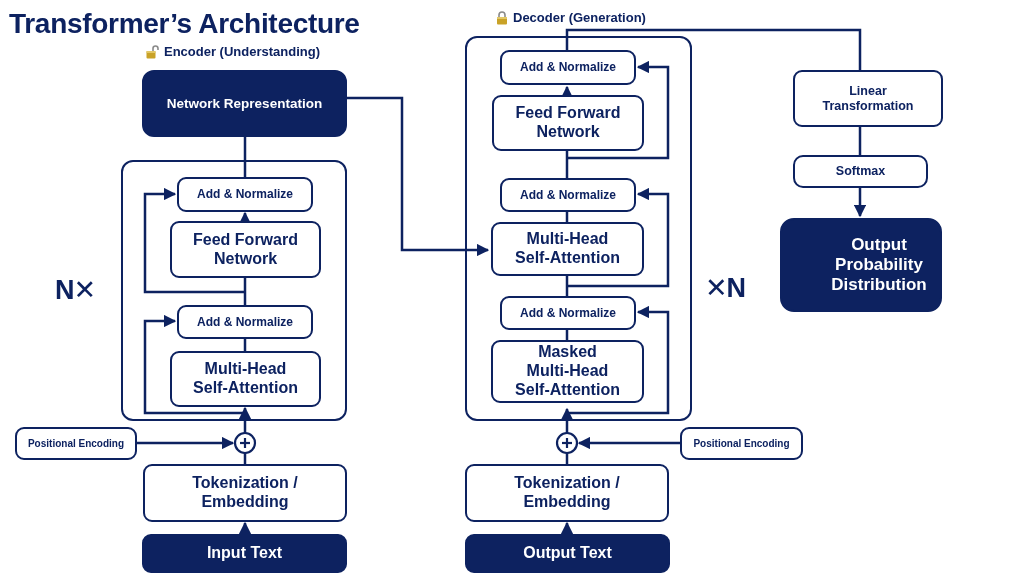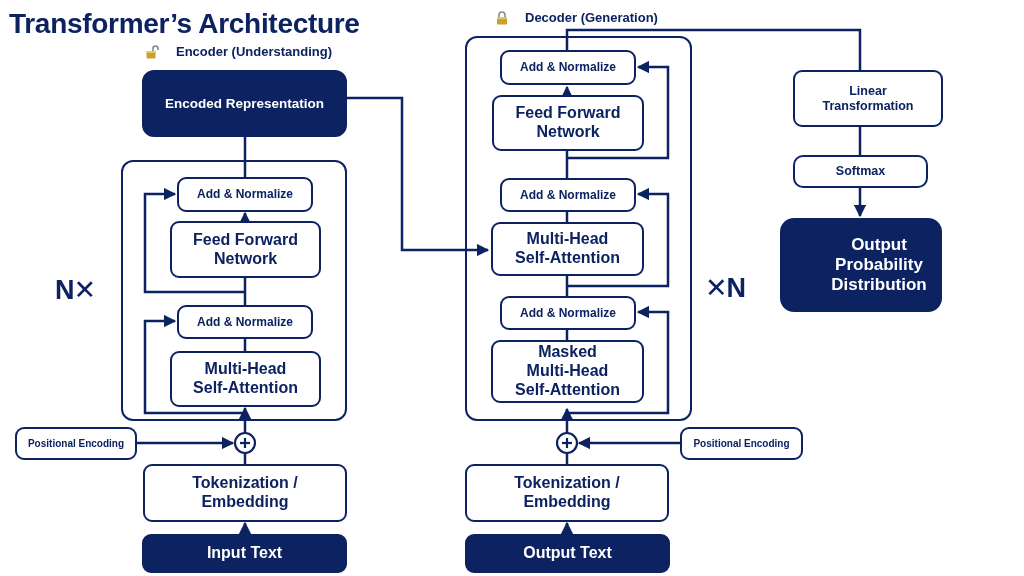--- a/index.html
+++ b/index.html
@@ -9,21 +9,21 @@
   .box { position:absolute; box-sizing:border-box; border:2.5px solid #0d2260; border-radius:9px;
          background:#fff; display:flex; align-items:center; justify-content:center; text-align:center;
          font-weight:bold; color:#0d2260; line-height:1.18; }
   .dark { background:#0d2260; color:#fff; border-color:#0d2260; border-radius:12px; }
   .outer { position:absolute; box-sizing:border-box; border:2.5px solid #0d2260; border-radius:12px; background:transparent; }
   .sm { font-size:12px; }
   .md { font-size:15px; }
   .lg { font-size:16px; }
   .xl { font-size:17px;padding-left:36px; }
   #title { left:9px; top:8px; font-size:28px; font-weight:bold; color:#0d2260; letter-spacing:-0.3px; }
-  .section-label { font-size:13px; font-weight:bold; color:#0d2260; display:flex; align-items:center; gap:17px; }
+  .section-label { font-size:13px; font-weight:bold; color:#0d2260; display:flex; align-items:center; gap:5px; }
   .multiplier { font-size:27px; font-weight:bold; color:#0d2260; letter-spacing:-1px; }
   svg#wires { position:absolute; left:0; top:0; pointer-events:none; }
 </style>
 </head>
 <body>
 
 <svg id="wires" width="1024" height="576">
   <defs>
     <marker id="arr" viewBox="0 0 10 10" refX="9" refY="5" markerWidth="5" markerHeight="5" orient="auto">
       <path d="M0,0 L10,5 L0,10 z" fill="#0d2260"></path>
@@ -91,21 +91,21 @@
   <svg width="12" height="14" viewBox="0 0 12 14">
     <path d="M3 6 V4 a3 3 0 0 1 6 0 V6" stroke="#8a8a8a" stroke-width="1.6" fill="none"></path>
     <rect x="1" y="6" width="10" height="7.5" rx="1" fill="#c9a227"></rect>
     <rect x="1" y="6" width="10" height="2" fill="#e3c866"></rect>
   </svg>
   <span>Decoder (Generation)</span>
 </div>
 
 <div class="box dark md" style="left:142px; top:70px; width:205px; height:67px; font-size:13.5px;">
   <div>
-    <div>Encoded Representation</div>
+    <div>Network Representation</div>
   </div>
 </div>
 
 <div class="outer" style="left:121px; top:160px; width:226px; height:261px;"></div>
 
 <div class="box sm" style="left:177px; top:177px; width:136px; height:35px;">Add &amp; Normalize</div>
 
 <div class="box lg" style="left:170px; top:221px; width:151px; height:57px;">
   <div>
     <div>Feed Forward</div>

